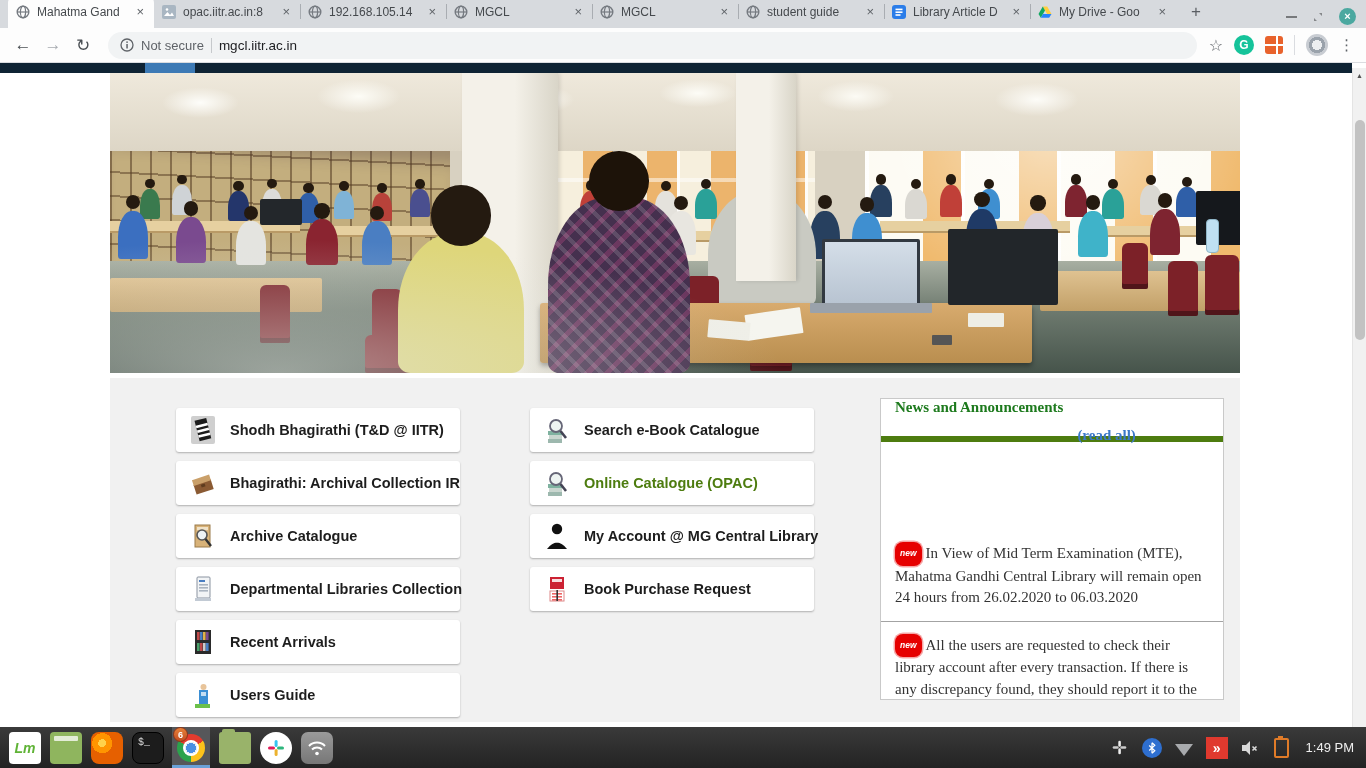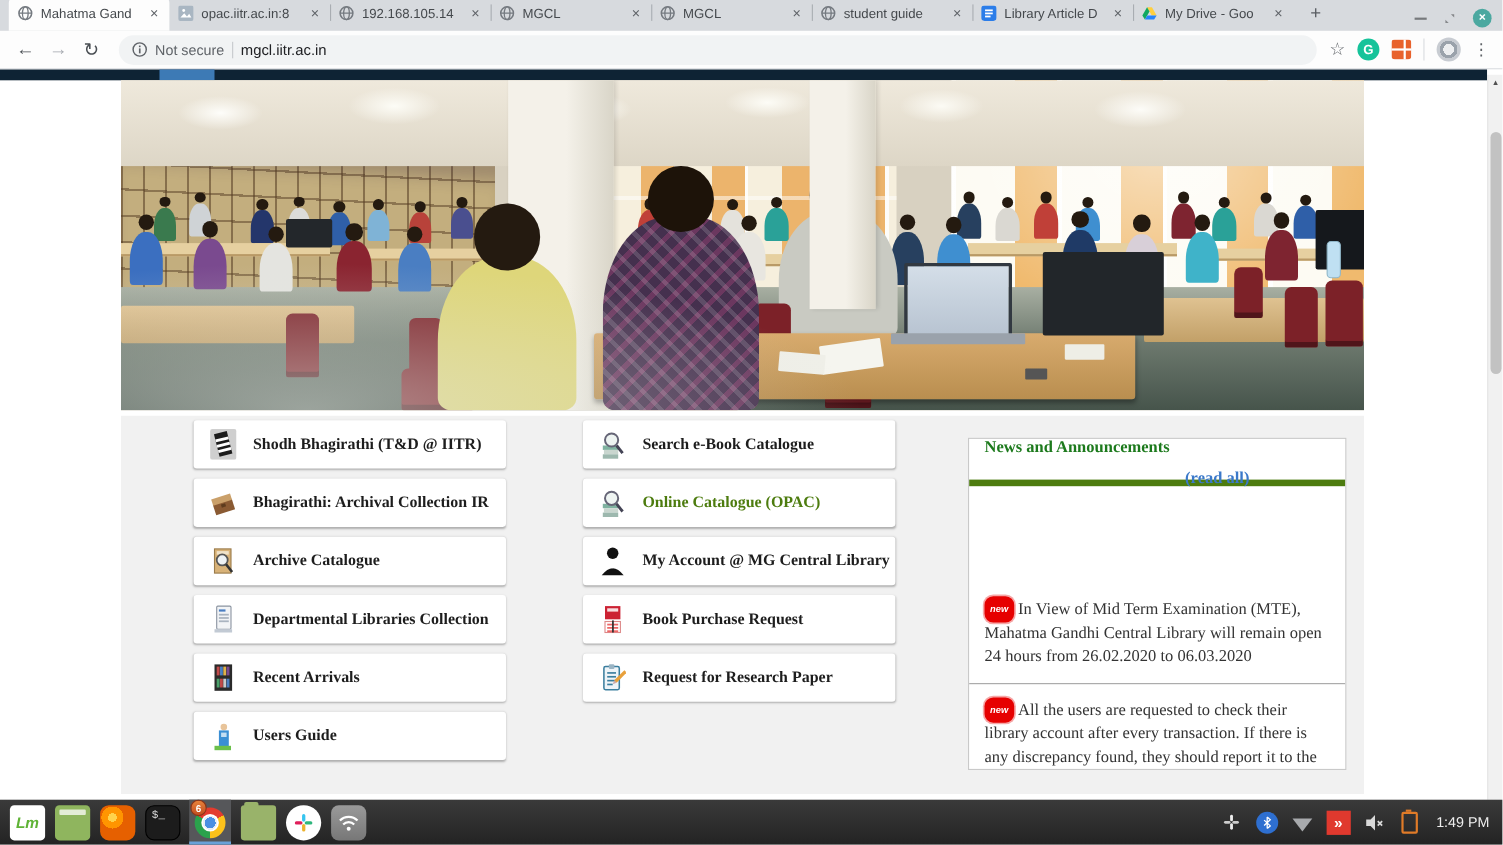--- a/index.html
+++ b/index.html
@@ -80,21 +80,21 @@
   .paper{z-index:24;border-radius:1px;}
   .bottle{border-radius:4px;border:1px solid #8fb6c8;z-index:24;}
   .plaid{background:
      repeating-linear-gradient(45deg,rgba(255,255,255,.14) 0 4px,transparent 4px 12px),
      repeating-linear-gradient(-45deg,rgba(205,75,140,.28) 0 5px,transparent 5px 14px),#45304e;
      border-radius:42% 42% 8% 8%/50% 50% 6% 6%;z-index:30;}
   .plaid::before{content:"";position:absolute;width:42%;padding-top:42%;background:#1d1309;border-radius:50%;top:-26%;left:29%;}
   .yellow{z-index:29;}
   
   .content{position:absolute;left:110px;top:315px;width:1130px;height:344px;background:#f1f1f1;}
-  .col{position:absolute;top:4px;width:284px;font-family:Liberation Serif, serif;}
+  .col{position:absolute;top:30px;width:284px;}
   .col.left{left:66px;} .col.right{left:420px;}
   .card{height:44px;margin-bottom:9px;background:#fff;border-radius:3px;box-shadow:0 1px 2px rgba(0,0,0,.28);display:flex;align-items:center;padding:0 10px 0 14px;box-sizing:border-box;gap:14px;cursor:pointer;}
   .card .lbl{font-size:14.5px;font-weight:bold;color:#1d1d1d;white-space:nowrap;}
   .card .lbl.link{color:#4d7c0f;}
   .cicon{width:26px;height:30px;flex:0 0 26px;display:flex;align-items:center;justify-content:center;}
   .jgico{width:24px;height:28px;background:#e87c1e;border-radius:2px;color:#fff;font-size:6.5px;font-weight:bold;display:flex;align-items:flex-end;justify-content:center;padding-bottom:3px;box-sizing:border-box;font-style:italic;}
   
   .news{position:absolute;left:770px;top:20px;width:344px;height:302px;background:#fff;border:1px solid #c9c9c9;box-sizing:border-box;font-family:"Liberation Serif",serif;overflow:hidden;}
   .newshead{height:37px;display:flex;gap:14px;padding:0 14px;border-bottom:6px solid #4d7c0f;}
   .newshead .nt{color:#1d7a1d;font-weight:bold;font-size:15px;}
@@ -442,37 +442,20 @@
               <rect x="7" y="4" width="10" height="3" fill="#fff" opacity=".85"></rect>
               <rect x="5" y="16" width="14" height="10" fill="#fff" stroke="#dd8888"></rect>
               <rect x="7" y="18" width="10" height="1.6" fill="#e66"></rect>
               <rect x="7" y="21" width="10" height="1.6" fill="#e66"></rect>
               <rect x="7" y="24" width="10" height="1.6" fill="#e66"></rect>
               <rect x="11.4" y="15" width="1.6" height="11" fill="#333"></rect>
             </svg>
           </span>
         <span class="lbl">Book Purchase Request</span>
       </div>
-      <div class="card">
-        <span class="cicon">
-            <svg width="24" height="28" viewBox="0 0 24 28">
-              <rect x="4" y="4" width="14" height="21" rx="1.5" fill="#eef4f8" stroke="#3a7e9e" stroke-width="1.4"></rect>
-              <rect x="8.5" y="1.8" width="5" height="4.4" rx="1" fill="#9ab4c4"></rect>
-              <rect x="7" y="9" width="8" height="1.5" fill="#3a7e9e"></rect>
-              <rect x="7" y="12.5" width="8" height="1.5" fill="#3a7e9e"></rect>
-              <rect x="7" y="16" width="8" height="1.5" fill="#3a7e9e"></rect>
-              <rect x="7" y="19.5" width="5" height="1.5" fill="#3a7e9e"></rect>
-              <g transform="rotate(45 18 14)">
-                <rect x="16.5" y="6" width="3" height="13" fill="#e8a03a"></rect>
-                <path d="M16.5 19 h3 l-1.5 3.4z" fill="#caa"></path>
-              </g>
-            </svg>
-          </span>
-        <span class="lbl">Request for Research Paper</span>
-      </div>
     </div>
 
     <div class="news">
       <div class="newshead">
         <span class="nt">News and Announcements</span>
         <span class="ra">(read all)</span>
       </div>
       <div class="nspacer"></div>
       <div class="nitem"><span class="nbadge">new</span><span>In View of Mid Term Examination (MTE), Mahatma Gandhi Central Library will remain open 24 hours from 26.02.2020 to 06.03.2020</span></div>
       <div class="nitem"><span class="nbadge">new</span><span>All the users are requested to check their library account after every transaction. If there is any discrepancy found, they should report it to the</span></div>

